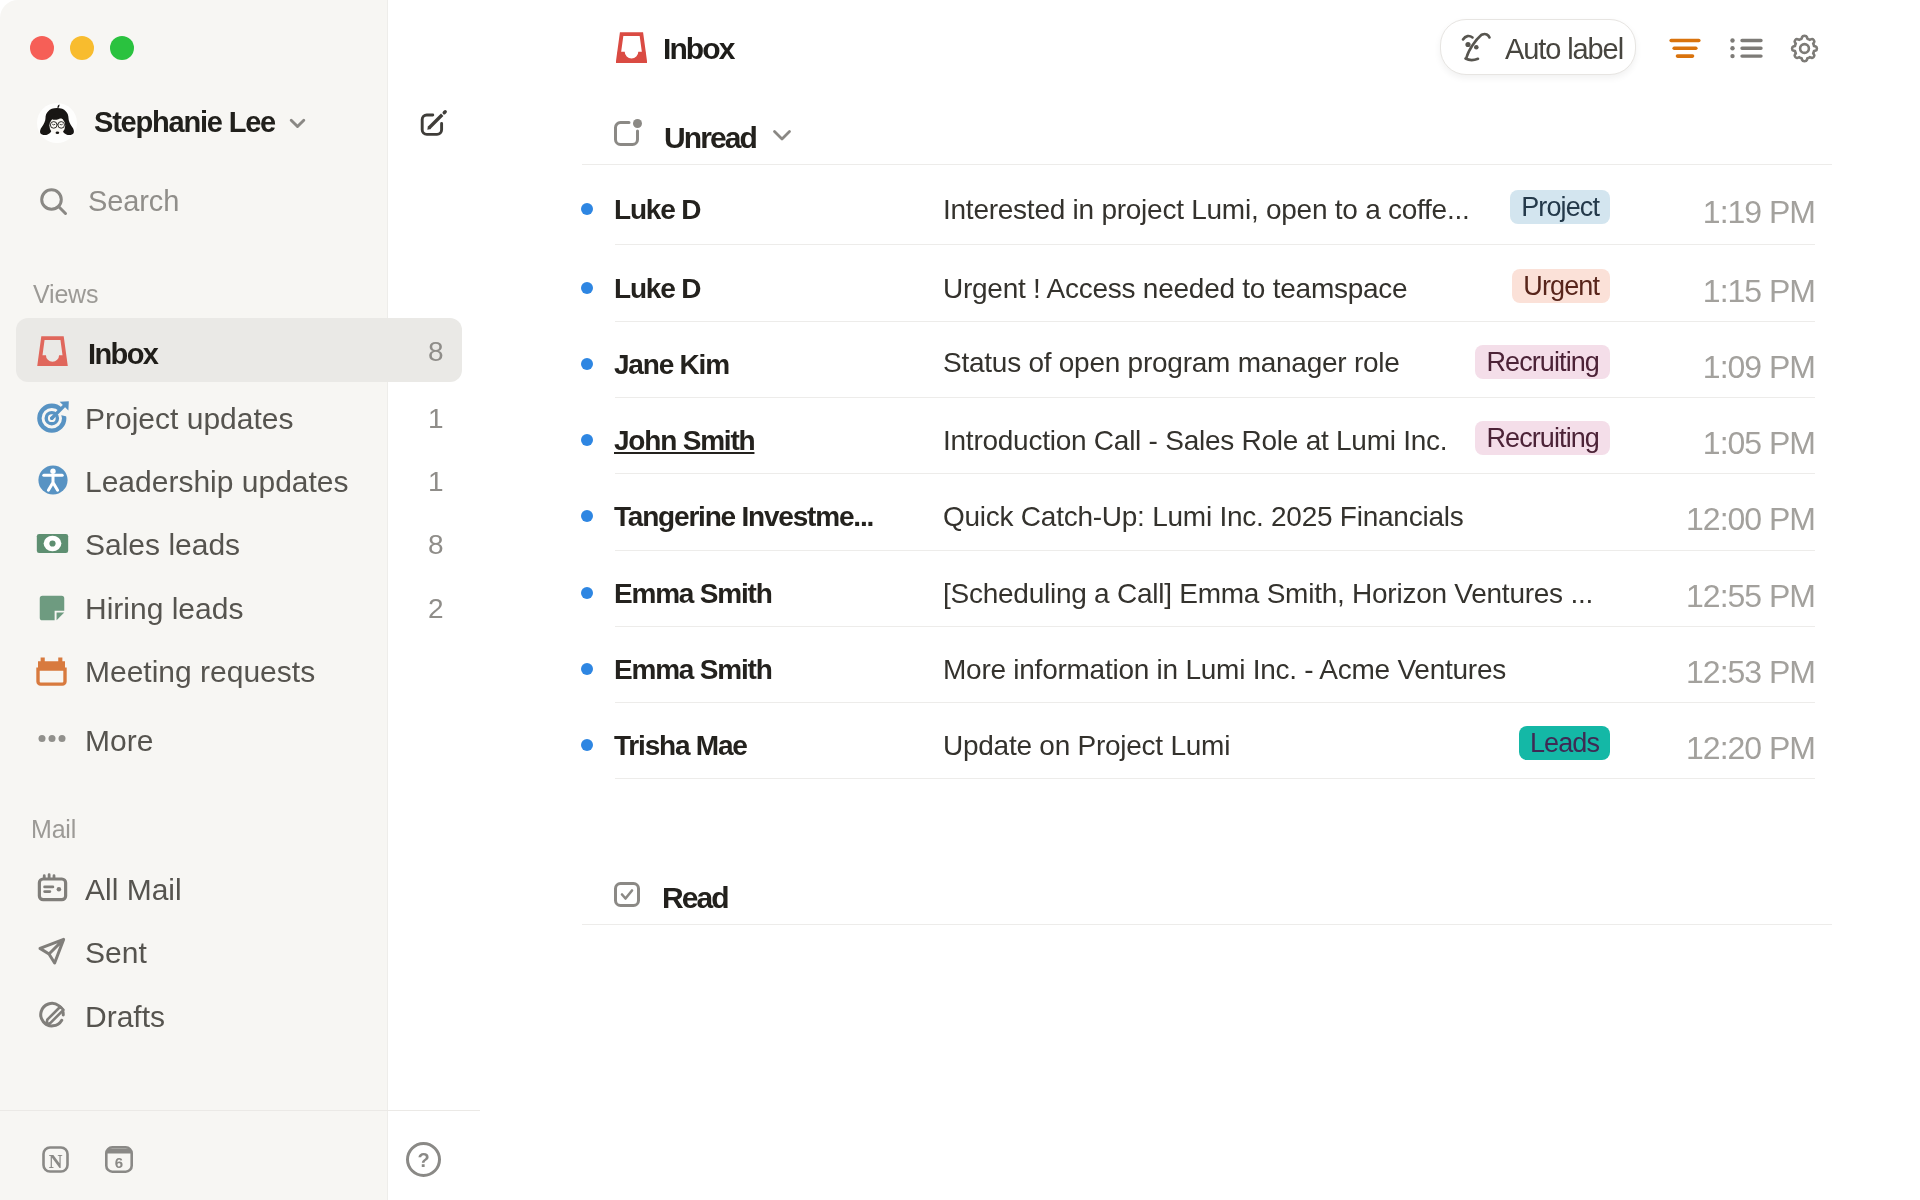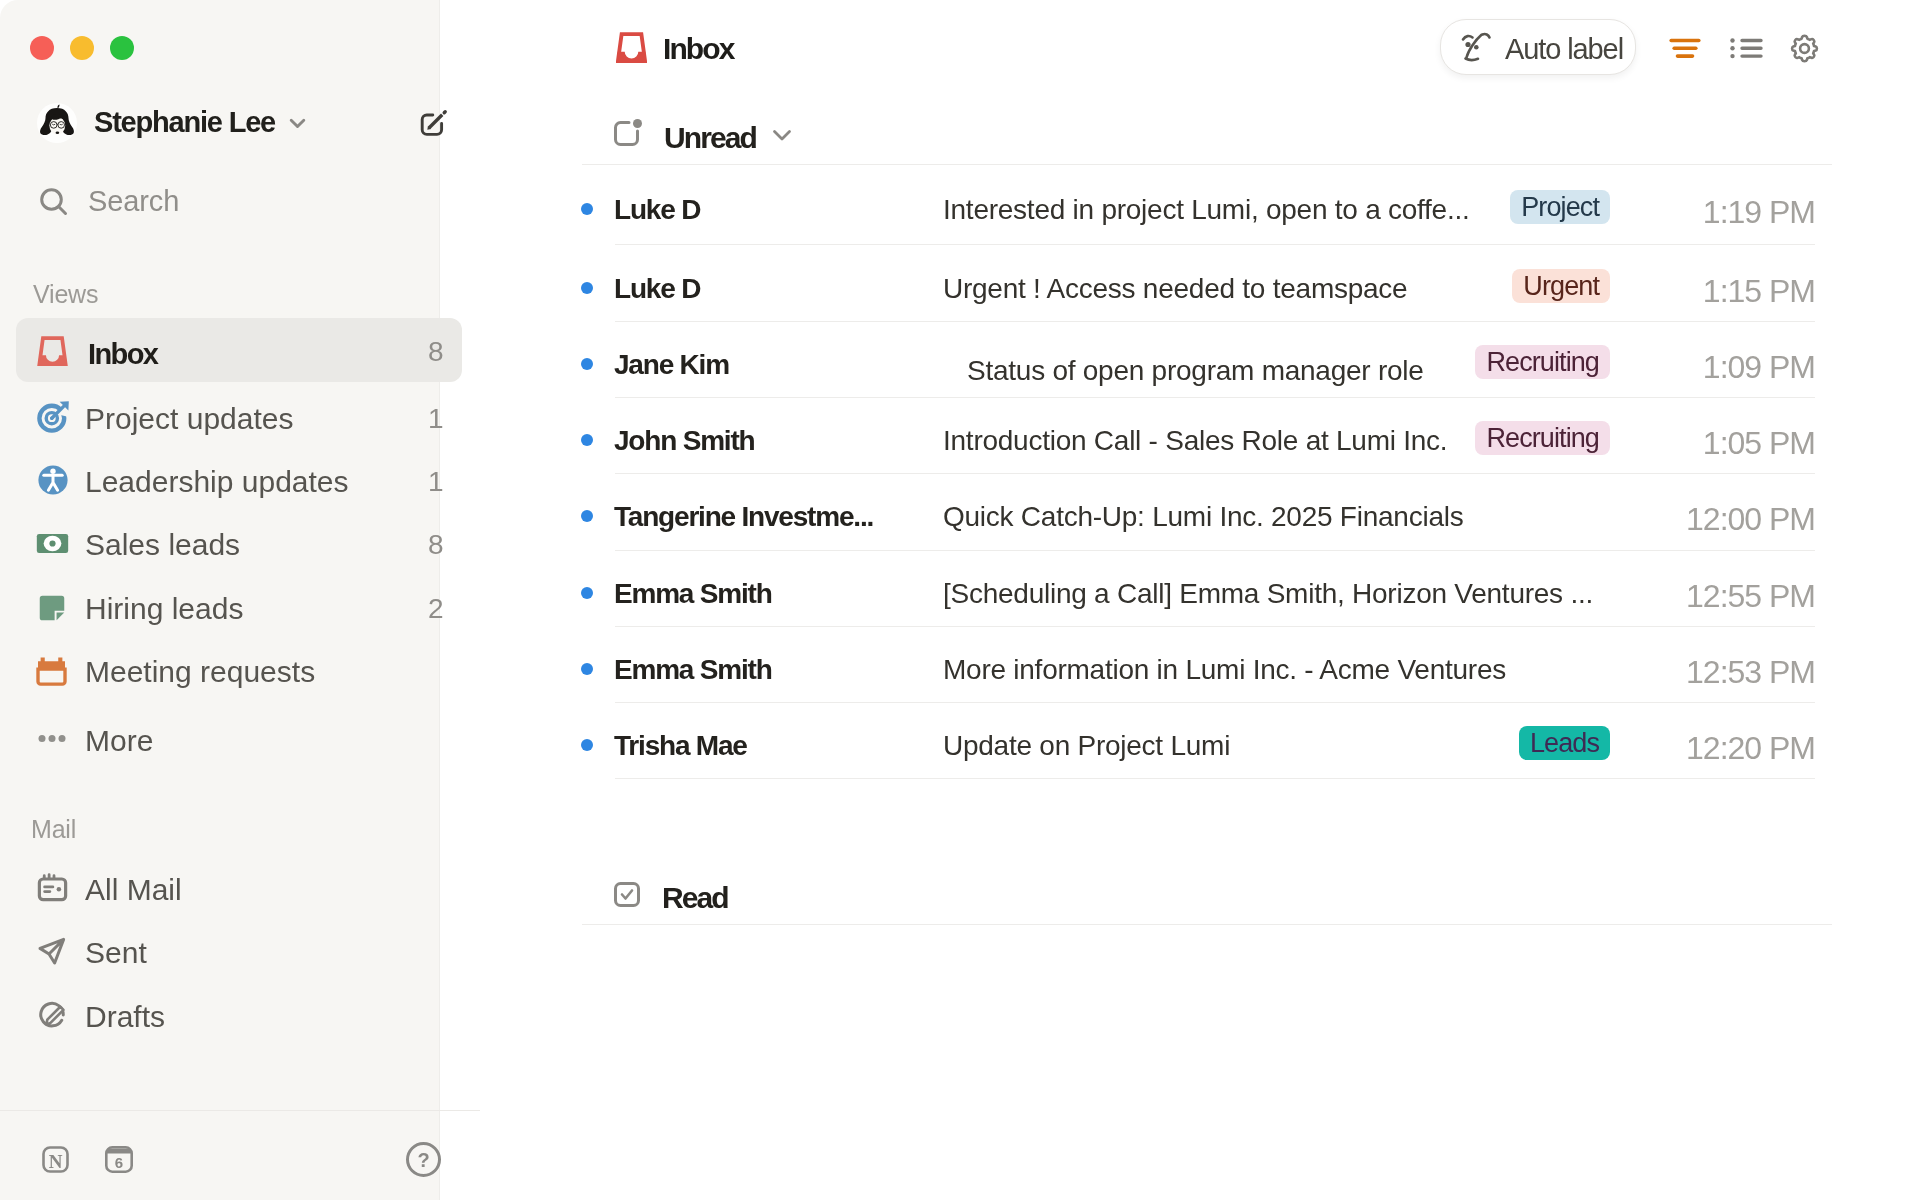--- a/index.html
+++ b/index.html
@@ -1,18 +1,18 @@
 <!DOCTYPE html>
 <html><head>
 <meta charset="utf-8">
 <style>
 * { margin:0; padding:0; box-sizing:border-box; }
 html,body { width:1920px; height:1200px; background:#fff; font-family:"Liberation Sans", sans-serif; }
 .win { position:relative; width:1920px; height:1200px; border-radius:18px 18px 0 0; overflow:hidden; background:#fff; }
-.side { position:absolute; left:0; top:0; width:440px; height:1200px; background:#F7F6F3; border-right:1px solid #EEEDEA;padding-left:44px; }
+.side { position:absolute; left:0; top:0; width:388px; height:1200px; background:#F7F6F3; border-right:1px solid #EEEDEA;padding-left:44px; }
 .abs { position:absolute; }
 svg { display:block; }
 .lbl { font-size:25px; font-weight:400; color:#9C9A96; letter-spacing:-0.2px; }
 .navtxt { font-size:30px; font-weight:400; color:#56544F; letter-spacing:0px; }
 .cnt { font-size:28px; color:#8F8D89; letter-spacing:-0.8px; }
 .sender { font-size:28px; font-weight:700; color:#24221E; letter-spacing:-1.2px; }
 .subj { font-size:28px; color:#34322D; letter-spacing:-0.25px; }
 .time { font-size:32px; color:#A3A19D; letter-spacing:-1.0px; }
 .pill { position:absolute; height:34px; line-height:34px; border-radius:8px; padding:0 11px; font-size:27px; letter-spacing:-0.9px; font-weight:400; }
 .rowline { position:absolute; left:615px; width:1200px; height:1px; background:#EDECEA; }
@@ -209,27 +209,27 @@
 
   <div class="abs" style="left:581px;top:282px;width:12px;height:12px;border-radius:50%;background:#2E86E2;"></div>
   <div class="abs sender" style="left:614px;top:273px;">Luke D</div>
   <div class="abs subj" style="left:943px;top:273px;">Urgent ! Access needed to teamspace</div>
   <div class="abs pill" style="right:310px;top:269px;background:#FBE1D8;color:#58251B;">Urgent</div>
   <div class="abs time" style="right:105px;top:273px;">1:15 PM</div>
   <div class="rowline" style="top:321px;"></div>
 
   <div class="abs" style="left:581px;top:358px;width:12px;height:12px;border-radius:50%;background:#2E86E2;"></div>
   <div class="abs sender" style="left:614px;top:349px;">Jane Kim</div>
-  <div class="abs subj" style="left:943px;top:355px;margin-left:24px;">Status of open program manager role</div>
+  <div class="abs subj" style="left:943px;top:347px;">Status of open program manager role</div>
   <div class="abs pill" style="right:310px;top:345px;background:#F4DEE9;color:#4C2337;">Recruiting</div>
   <div class="abs time" style="right:105px;top:349px;">1:09 PM</div>
   <div class="rowline" style="top:397px;"></div>
 
   <div class="abs" style="left:581px;top:434px;width:12px;height:12px;border-radius:50%;background:#2E86E2;"></div>
-  <div class="abs sender" style="left:614px;top:425px;">John Smith</div>
+  <div class="abs sender" style="left:614px;top:425px;text-decoration:underline;">John Smith</div>
   <div class="abs subj" style="left:943px;top:425px;">Introduction Call - Sales Role at Lumi Inc.</div>
   <div class="abs pill" style="right:310px;top:421px;background:#F4DEE9;color:#4C2337;">Recruiting</div>
   <div class="abs time" style="right:105px;top:425px;">1:05 PM</div>
   <div class="rowline" style="top:473px;"></div>
 
   <div class="abs" style="left:581px;top:510px;width:12px;height:12px;border-radius:50%;background:#2E86E2;"></div>
   <div class="abs sender" style="left:614px;top:501px;">Tangerine Investme...</div>
   <div class="abs subj" style="left:943px;top:501px;">Quick Catch-Up: Lumi Inc. 2025 Financials</div>
   <div class="abs time" style="right:105px;top:501px;">12:00 PM</div>
   <div class="rowline" style="top:550px;"></div>

